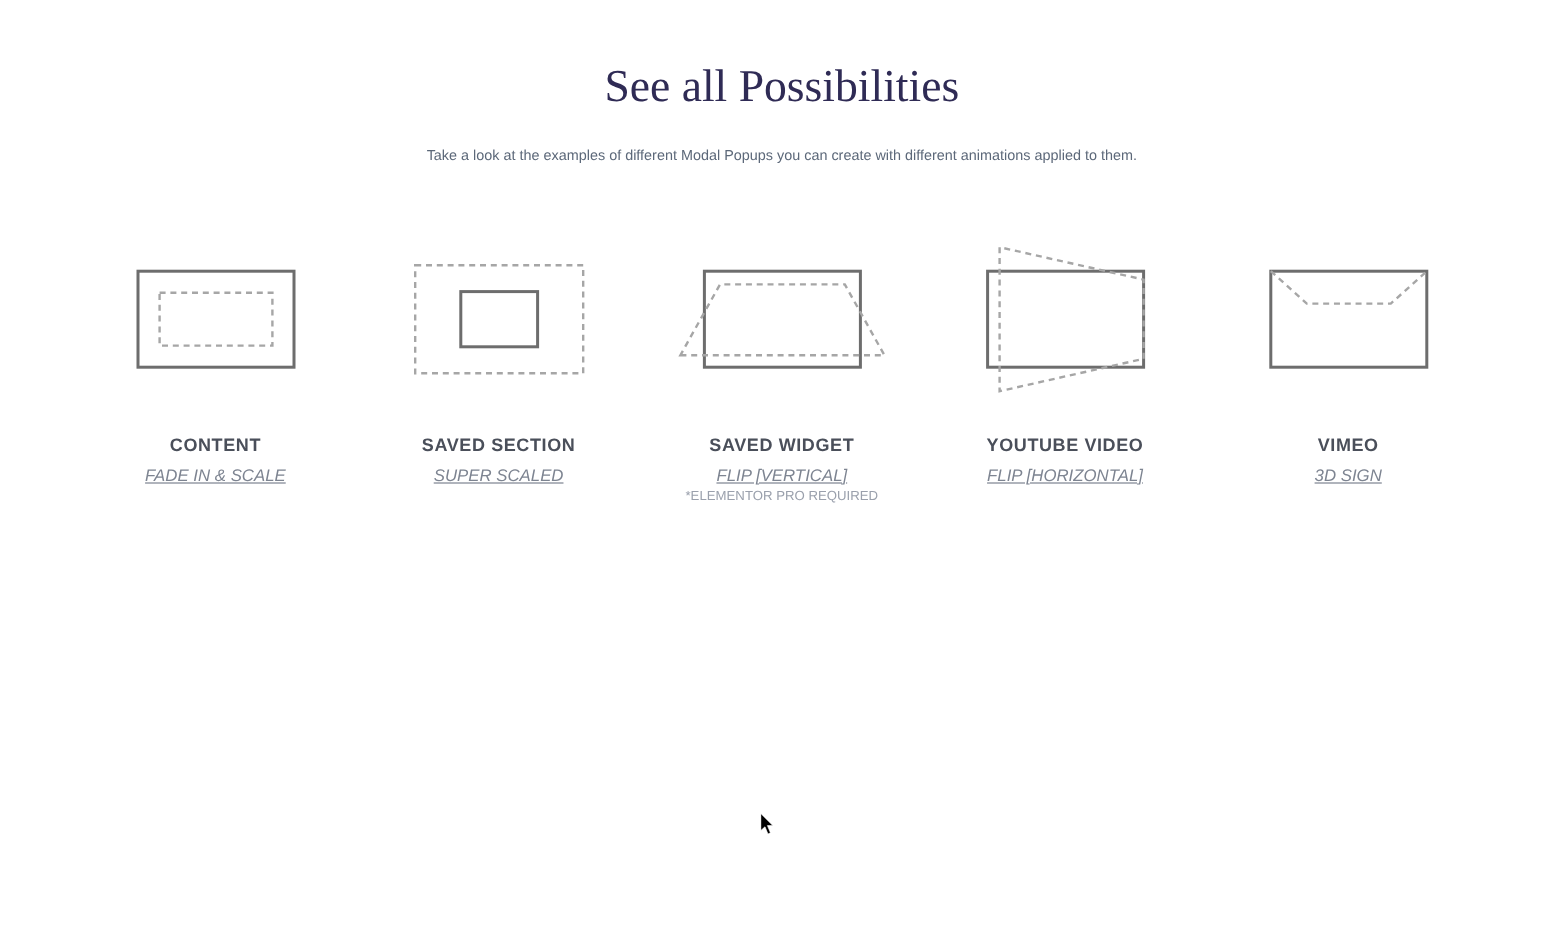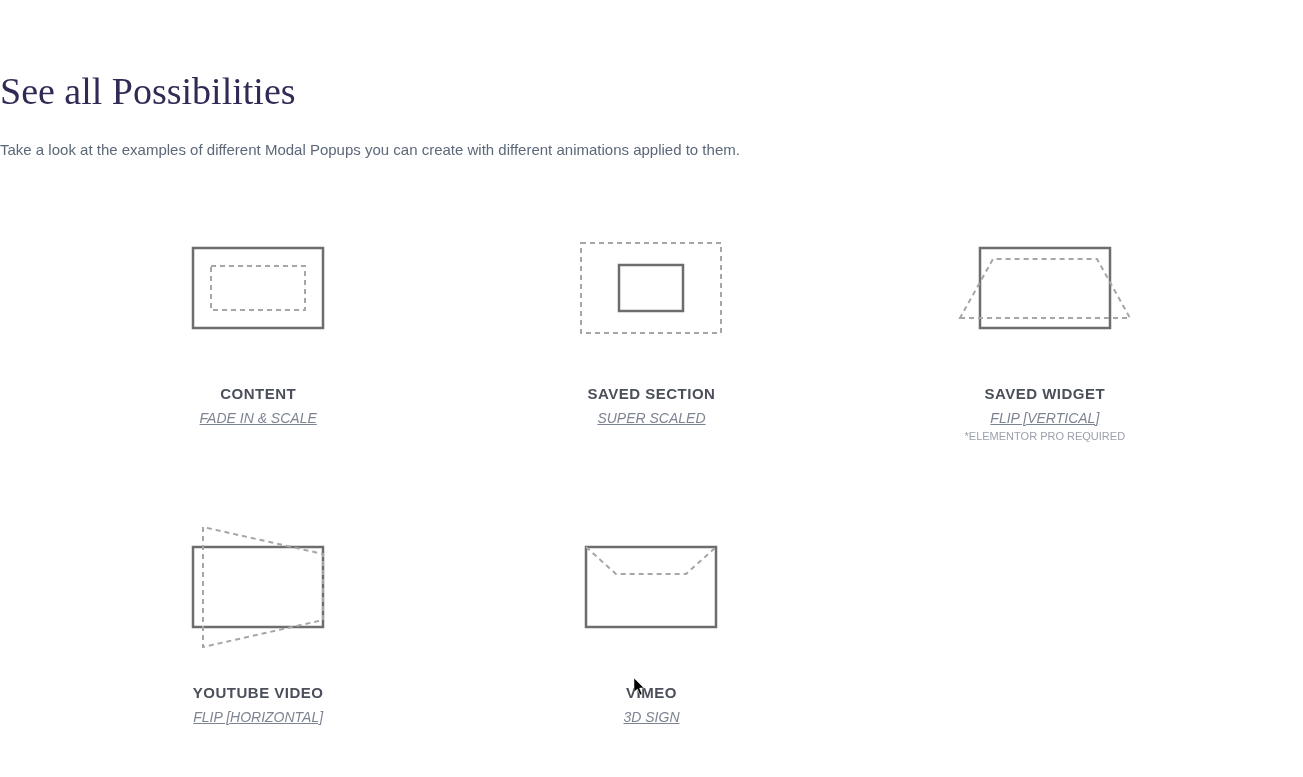--- a/index.html
+++ b/index.html
@@ -5,38 +5,38 @@
   * { box-sizing: border-box; margin: 0; padding: 0; }
   body {
     width: 1303px;
     height: 777px;
     background: #ffffff;
     font-family: "Segoe UI", Arial, Helvetica, sans-serif;
     overflow: hidden;
     position: relative;
   }
   .container {
-    padding-top: 69px;
-    text-align: left;
+    padding-top: 50px;
+    text-align: center;
   }
   .title {
     font-family: Georgia, "Times New Roman", serif;
     font-size: 38px;
     color: #2f2b55;
     font-weight: 400;
     margin-bottom: 28px;
   }
   .subtitle {
-    font-size: 15px;
+    font-size: 12px;
     color: #5c6879;
     margin-bottom: 65px;
   }
   .grid {
     display: grid;
-    grid-template-columns: repeat(3, 1fr);
+    grid-template-columns: repeat(5, 1fr);
     column-gap: 40px;
     row-gap: 80px;
     width: 1140px;
     margin: 0 auto;
   }
   .card {
     display: flex;
     flex-direction: column;
     align-items: center;
     cursor: pointer;

